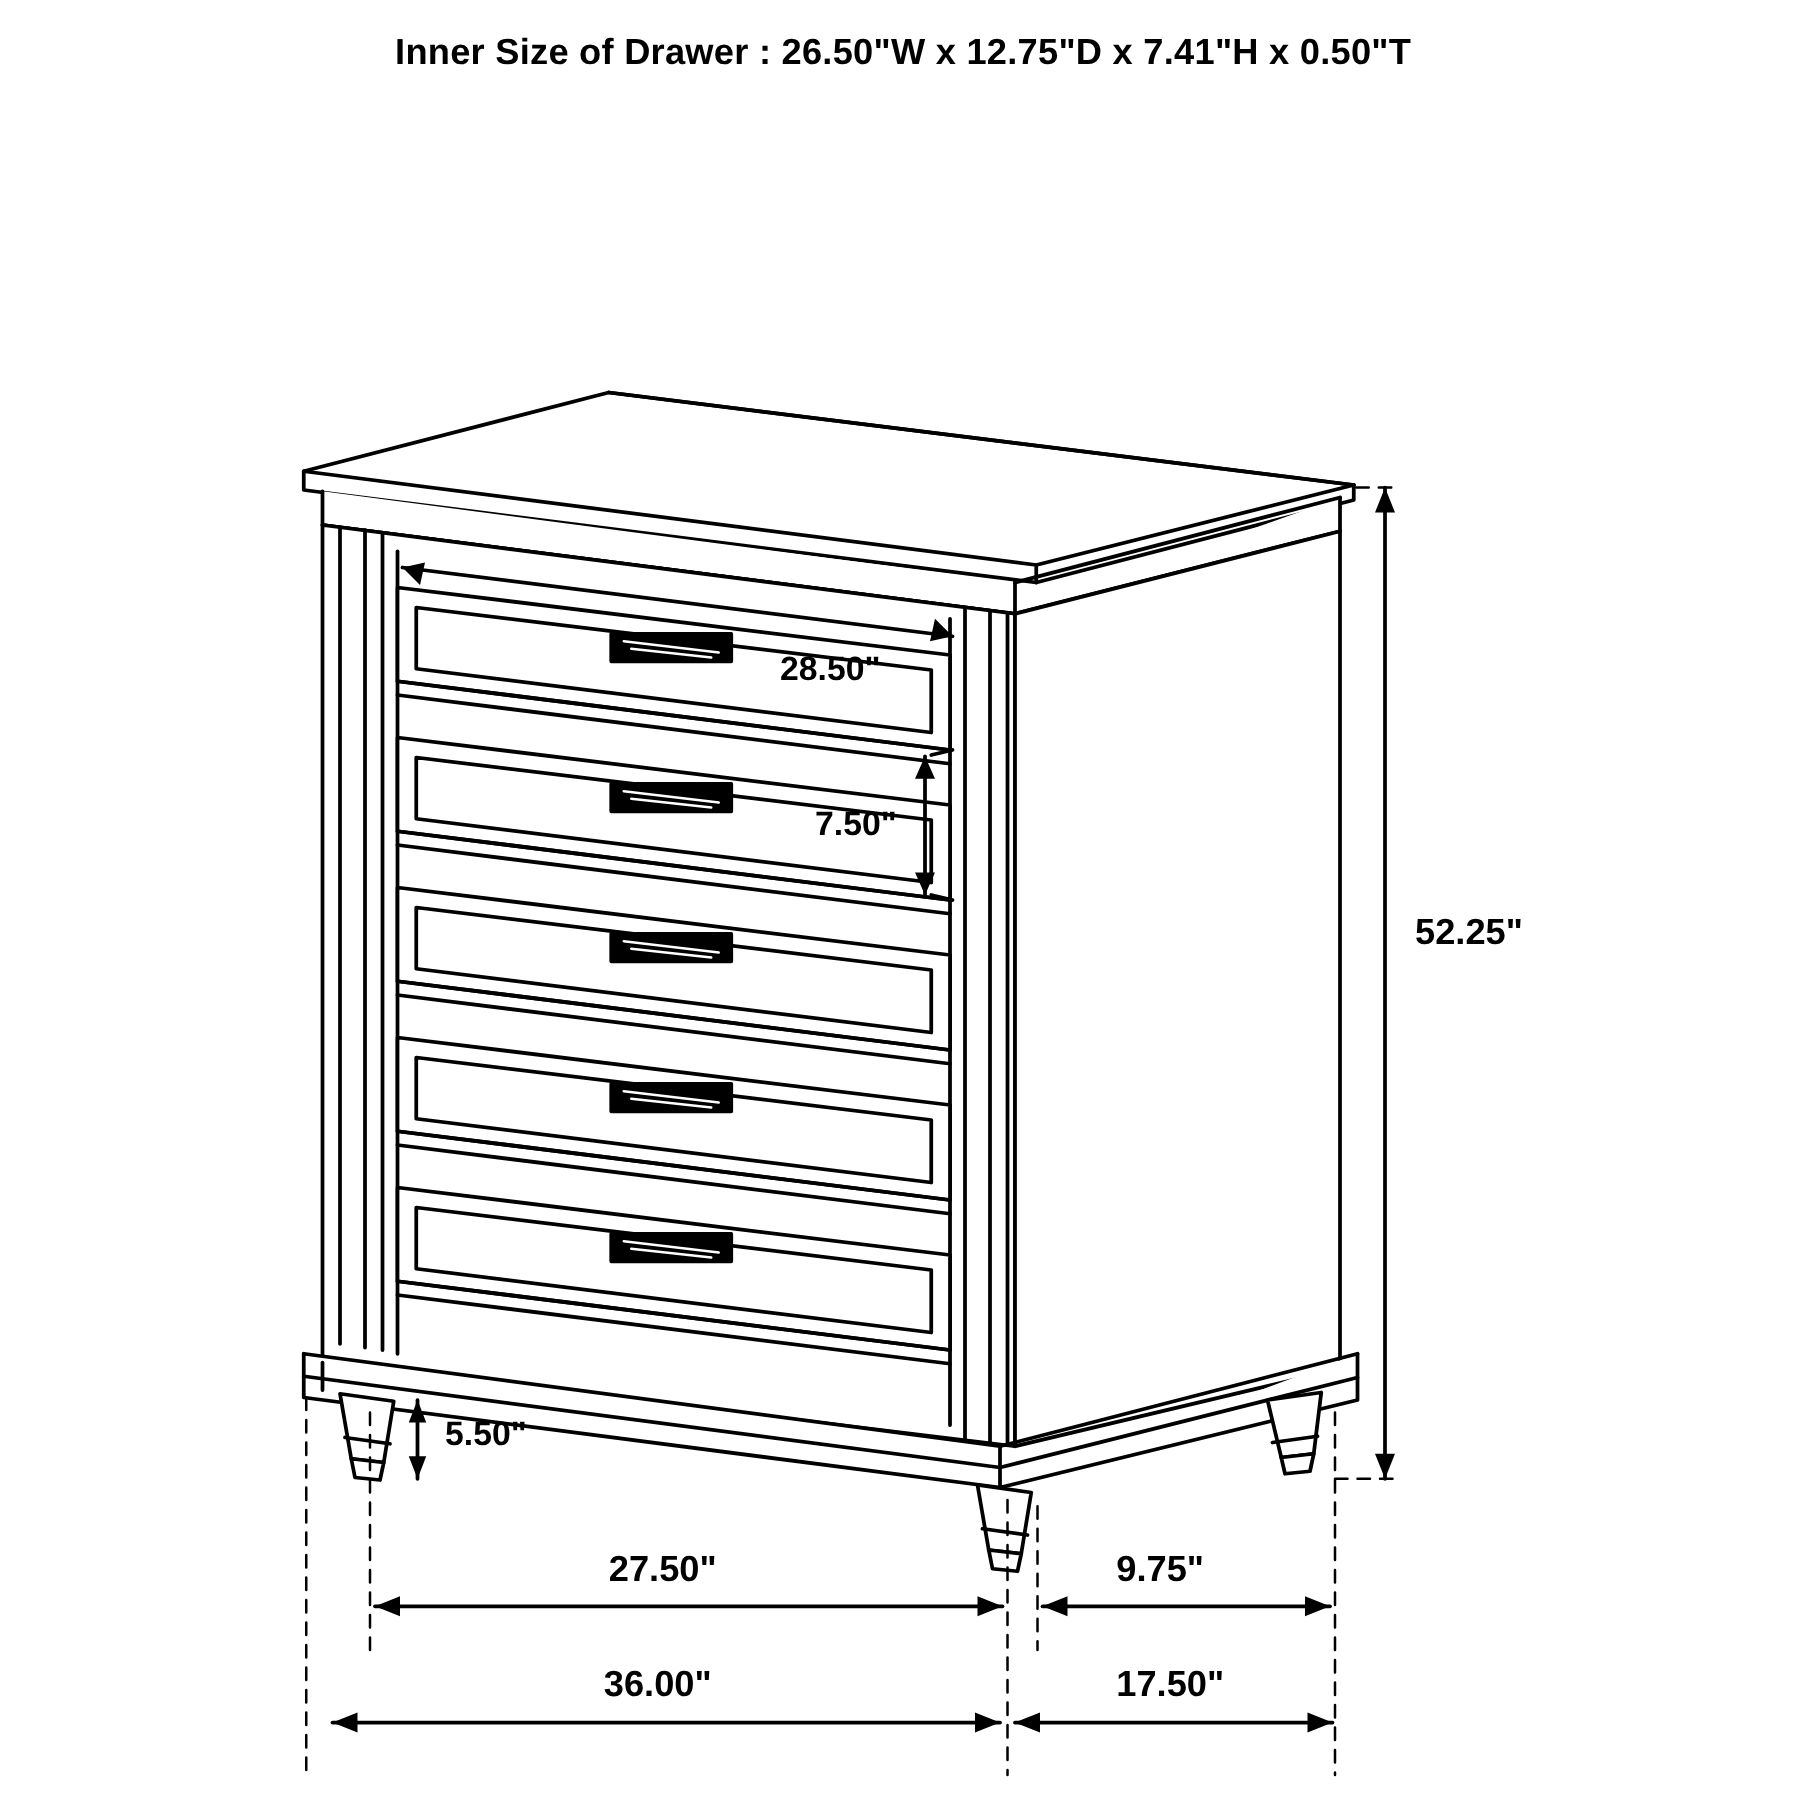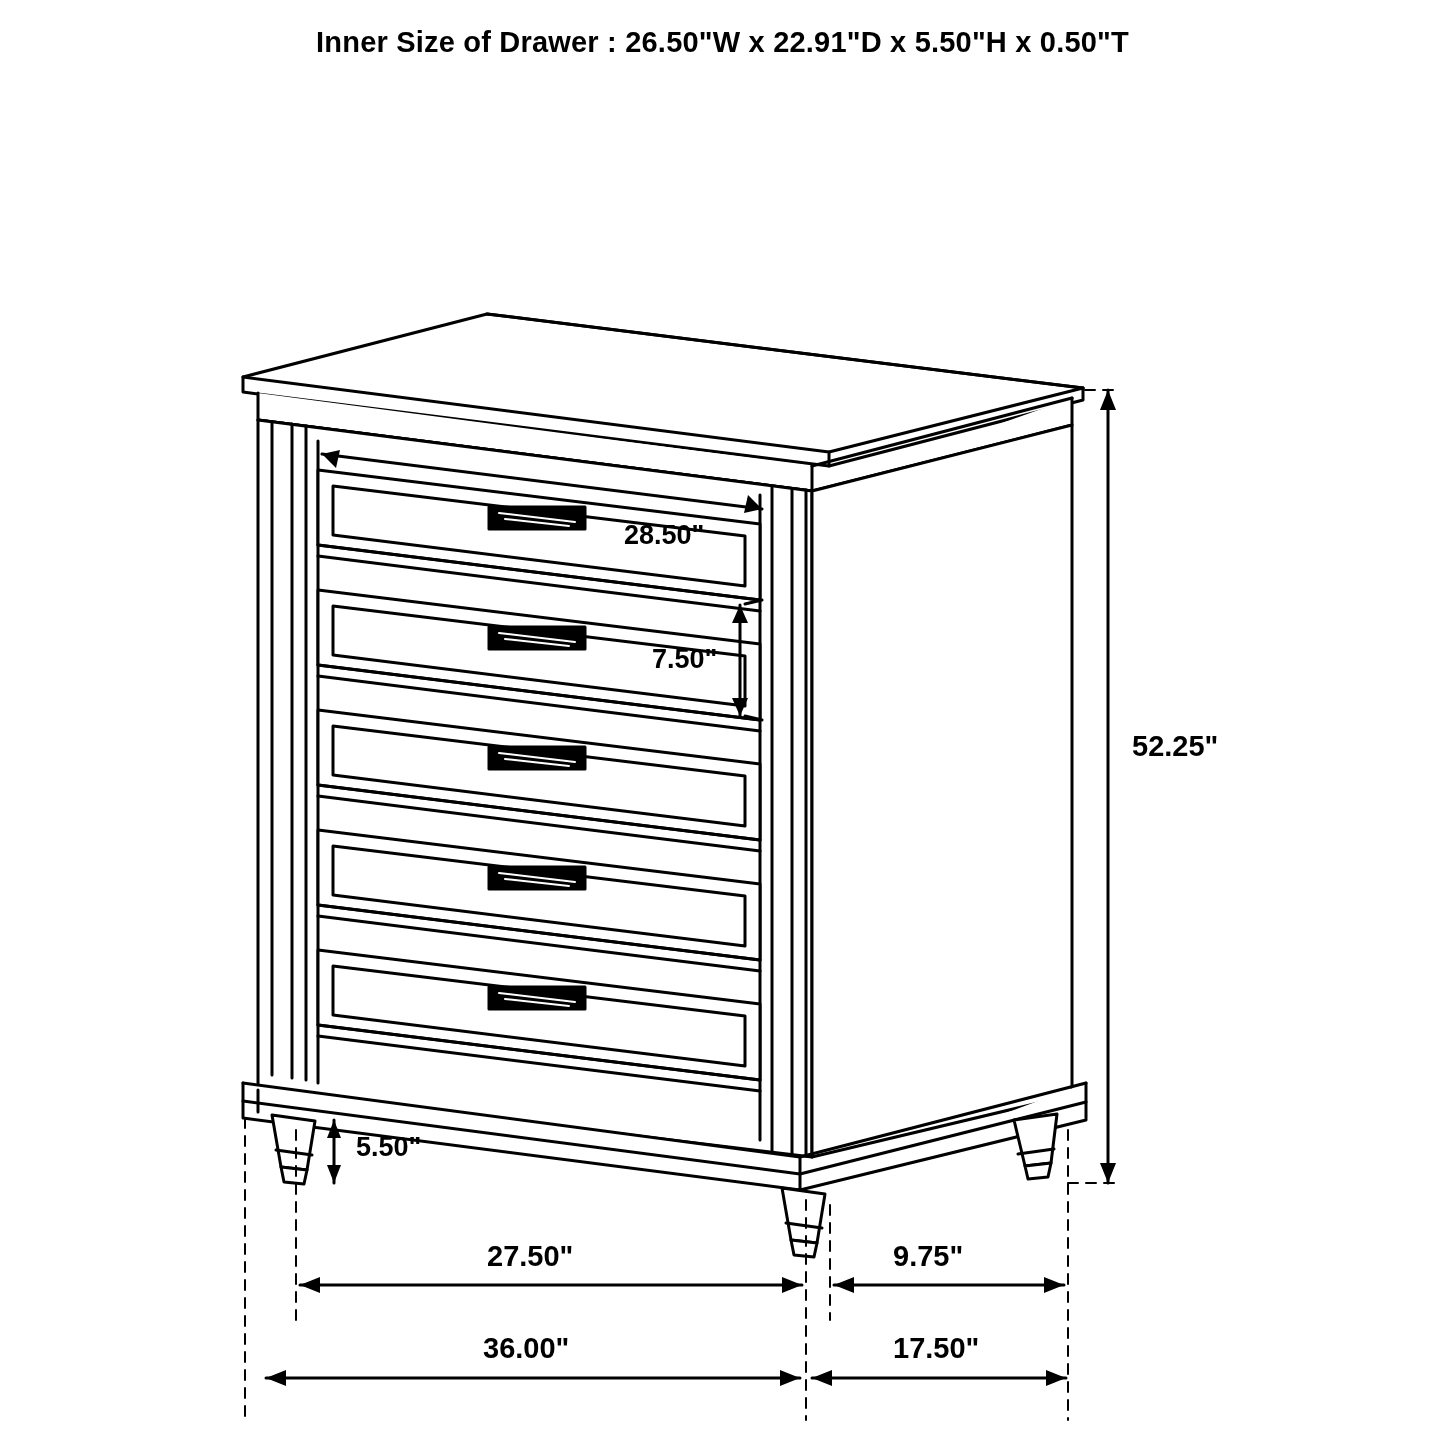--- a/index.html
+++ b/index.html
@@ -43,21 +43,21 @@
     font-weight: bold;
     color: #000;
     white-space: nowrap;
   }
 </style>
 </head>
 <body>
 
 <div id="stage">
 
-  <div class="title">Inner Size of Drawer : 26.50"W x 22.91"D x 5.50"H x 0.50"T</div>
+  <div class="title">Inner Size of Drawer : 26.50"W x 12.75"D x 7.41"H x 0.50"T</div>
 
   <svg class="diagram" viewBox="0 0 1445 1445">
     <g fill="none" stroke="#000" stroke-width="3" stroke-linejoin="round" stroke-linecap="round">
 
       <g>
         <path d="M243,377 L487,314 L1083,388 L1083,400 L829,466 L243,392 Z" fill="#fff"></path>
         <path d="M487,314 L1083,388"></path>
         <path d="M243,377 L829,452 L829,466"></path>
         <path d="M829,452 L1083,388"></path>
       </g>

